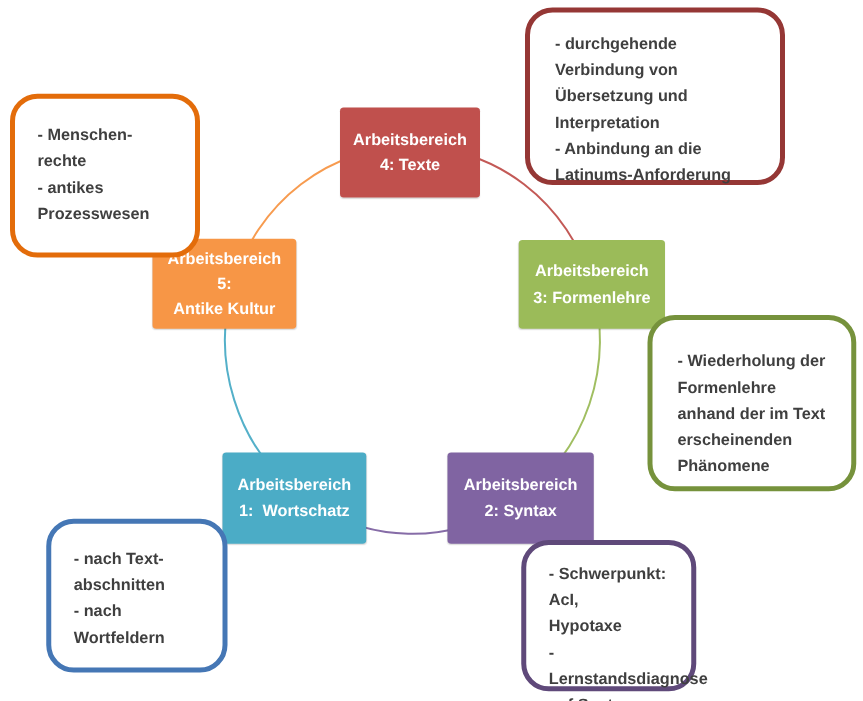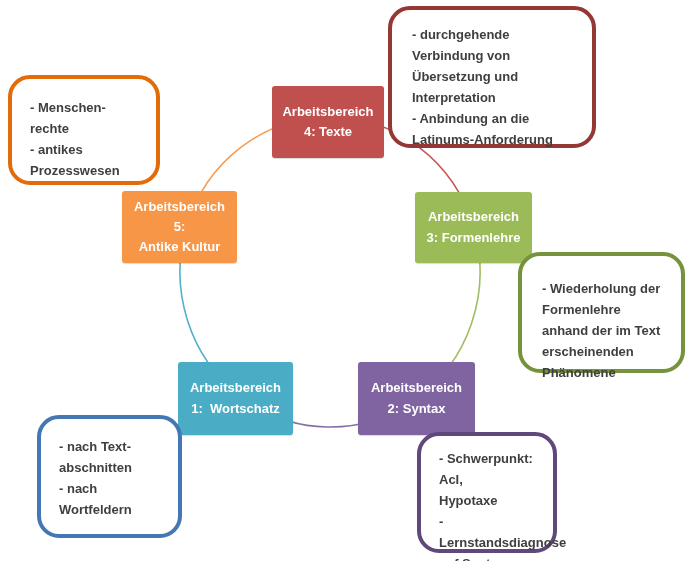--- a/index.html
+++ b/index.html
@@ -54,23 +54,23 @@
     border: 4px solid #888888;
     border-radius: 22px;
     color: #3F3F3F;
     font-weight: bold;
     font-size: 13px;
     line-height: 21px;
     white-space: pre-wrap;
   }
   .callout-1 { left: 37px;  top: 415px; width: 145px; height: 123px; padding: 17px 4px 0 18px; }
   .callout-2 { left: 417px; top: 432px; width: 140px; height: 121px; padding: 12px 2px 0 18px; }
-  .callout-3 { left: 518px; top: 252px; width: 167px; height: 121px; padding: 22px 2px 0 20px; }
+  .callout-3 { left: 518px; top: 252px; width: 167px; height: 141px; padding: 22px 2px 0 20px; }
   .callout-4 { left: 388px; top: 6px;   width: 208px; height: 142px; padding: 14px 2px 0 20px; }
-  .callout-5 { left: 8px;   top: 75px;  width: 152px; height: 110px; padding: 18px 2px 0 18px; }
+  .callout-5 { left: 8px;   top: 75px;  width: 152px; height: 131px; padding: 18px 2px 0 18px; }
 </style>
 </head>
 <body>
 
 <div class="stage">
 
   <svg class="cycle-svg" viewBox="0 0 690 561">
     <path d="M 186.6 226.7 A 150 155 0 0 1 330 117" style="stroke: rgb(247, 150, 70);"></path>
     <path d="M 330 117 A 150 155 0 0 1 473.4 226.7" style="stroke: rgb(192, 80, 77);"></path>
     <path d="M 473.4 226.7 A 150 155 0 0 1 414.5 400.1" style="stroke: rgb(155, 187, 89);"></path>
@@ -92,21 +92,21 @@
 
   <div class="node node-5" style="background-color: rgb(247, 150, 70);">Arbeitsbereich
 5:
 Antike Kultur</div>
 
   <div class="callout callout-5" style="border-color: rgb(227, 108, 10);">- Menschen-
 rechte
 - antikes
 Prozesswesen</div>
 
-  <div class="callout callout-4" style="border-color: rgb(149, 55, 53);">- durchgehende
+  <div class="callout callout-4" style="border-color: rgb(149, 55, 53); margin-left: 32px;">- durchgehende
 Verbindung von
 Übersetzung und
 Interpretation
 - Anbindung an die
 Latinums-Anforderung</div>
 
   <div class="callout callout-3" style="border-color: rgb(118, 146, 60);">- Wiederholung der
 Formenlehre
 anhand der im Text
 erscheinenden

